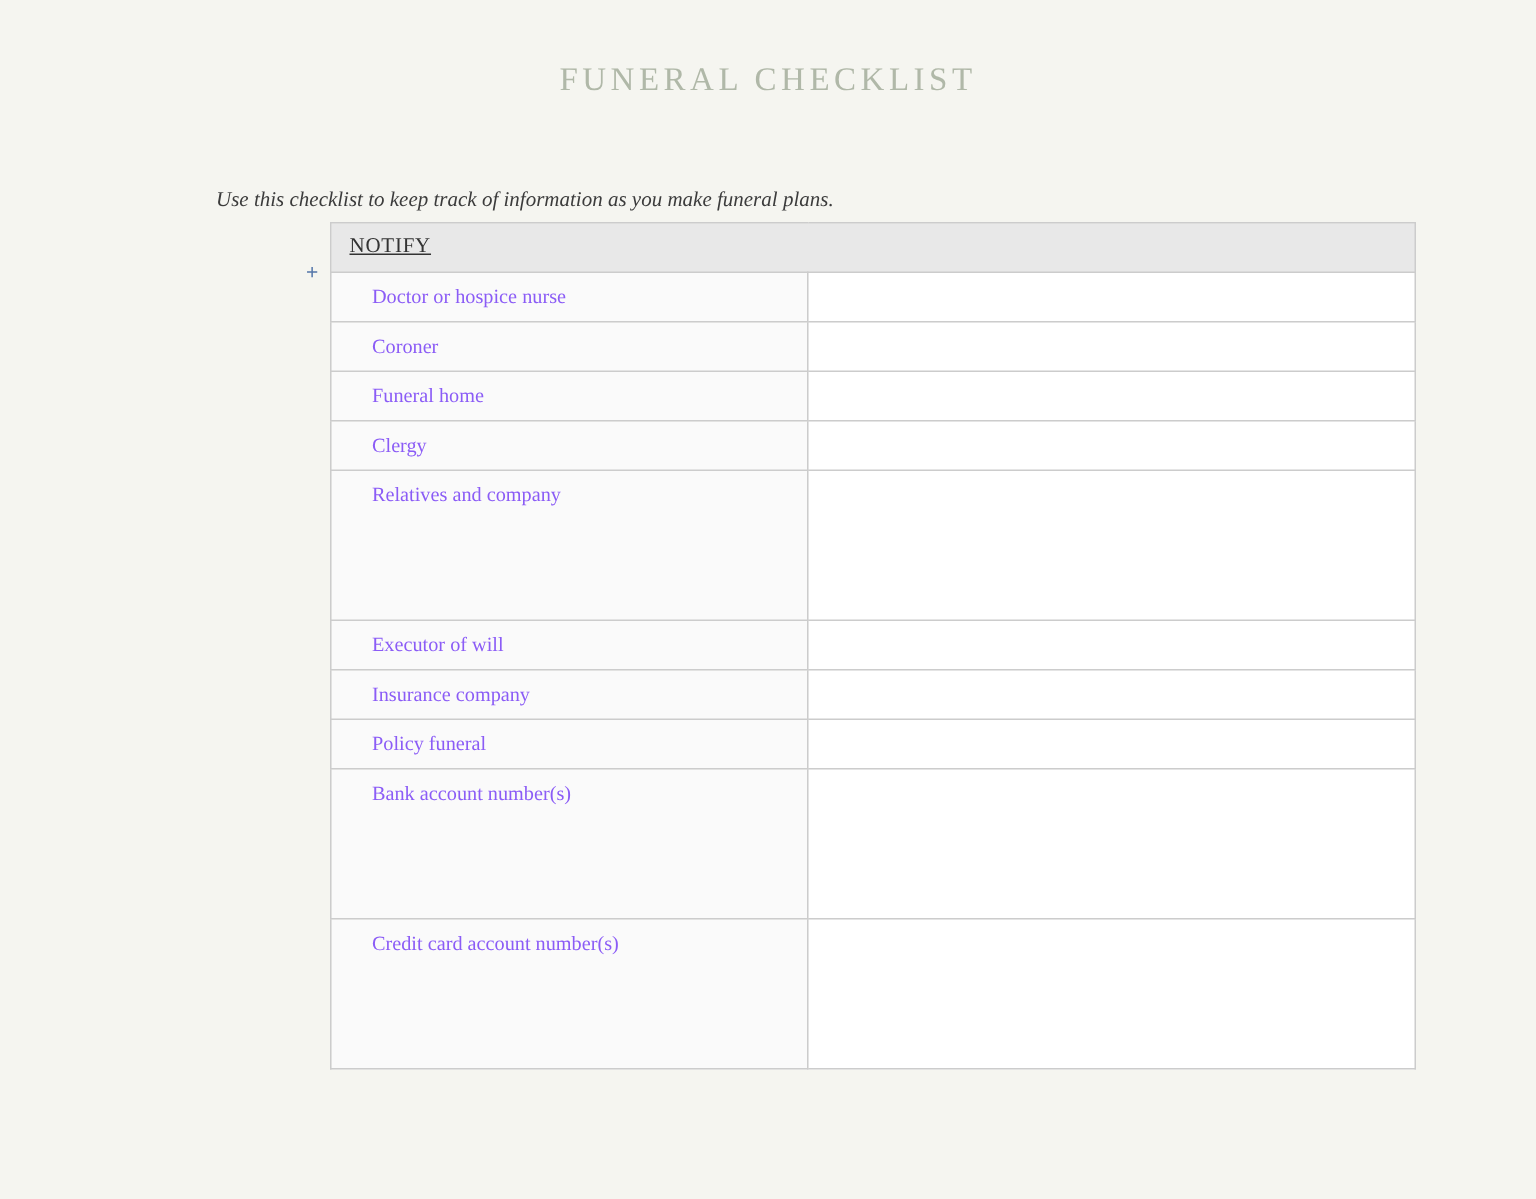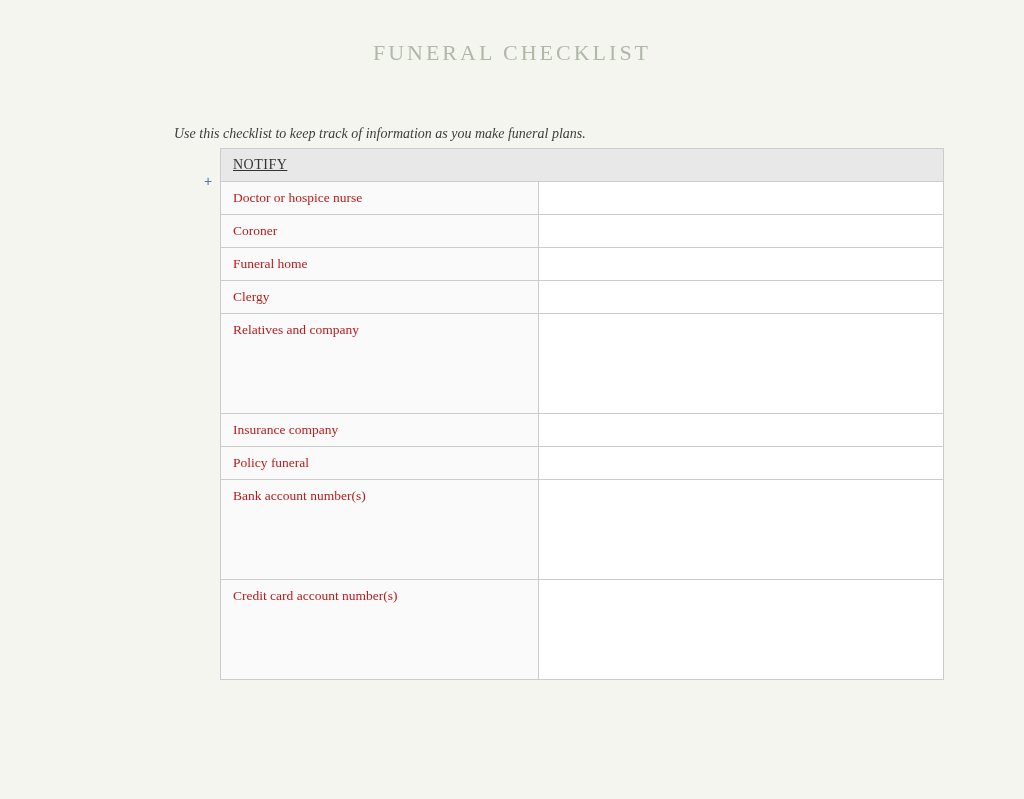--- a/index.html
+++ b/index.html
@@ -23,21 +23,21 @@
       text-transform: uppercase;
       margin-bottom: 60px;
       font-family: Georgia, serif;
       text-align: center;
     }
 
     .intro-text {
       font-style: italic;
       font-size: 14px;
       color: #3c3c3c;
-      margin-left: 114px;
+      margin-left: 84px;
       margin-bottom: 6px;
     }
 
     .table-container {
       margin-left: 160px;
       margin-right: 20px;
       position: relative;
     }
 
     .add-button {
@@ -67,23 +67,23 @@
       font-weight: normal;
       font-size: 14px;
       color: #333;
       border: 1px solid #ccc;
       letter-spacing: 0.5px;
       text-decoration: underline;
     }
 
     tbody tr td {
       border: 1px solid #ccc;
-      padding: 8px 12px;
+      padding: 8px 27px;
       vertical-align: top;
-      color: #b91c1c;
+      color: #8b5cf6;
     }
 
     tbody tr td:first-child {
       width: 44%;
       background-color: #fafafa;
     }
 
     tbody tr td:last-child {
       width: 56%;
       background-color: #fff;
@@ -128,20 +128,24 @@
         </tr>
         <tr class="row-normal">
           <td>Clergy</td>
           <td></td>
         </tr>
         <tr class="row-tall">
           <td>Relatives and company</td>
           <td></td>
         </tr>
         <tr class="row-normal">
+          <td>Executor of will</td>
+          <td></td>
+        </tr>
+        <tr class="row-normal">
           <td>Insurance company</td>
           <td></td>
         </tr>
         <tr class="row-normal">
           <td>Policy funeral</td>
           <td></td>
         </tr>
         <tr class="row-tall">
           <td>Bank account number(s)</td>
           <td></td>

